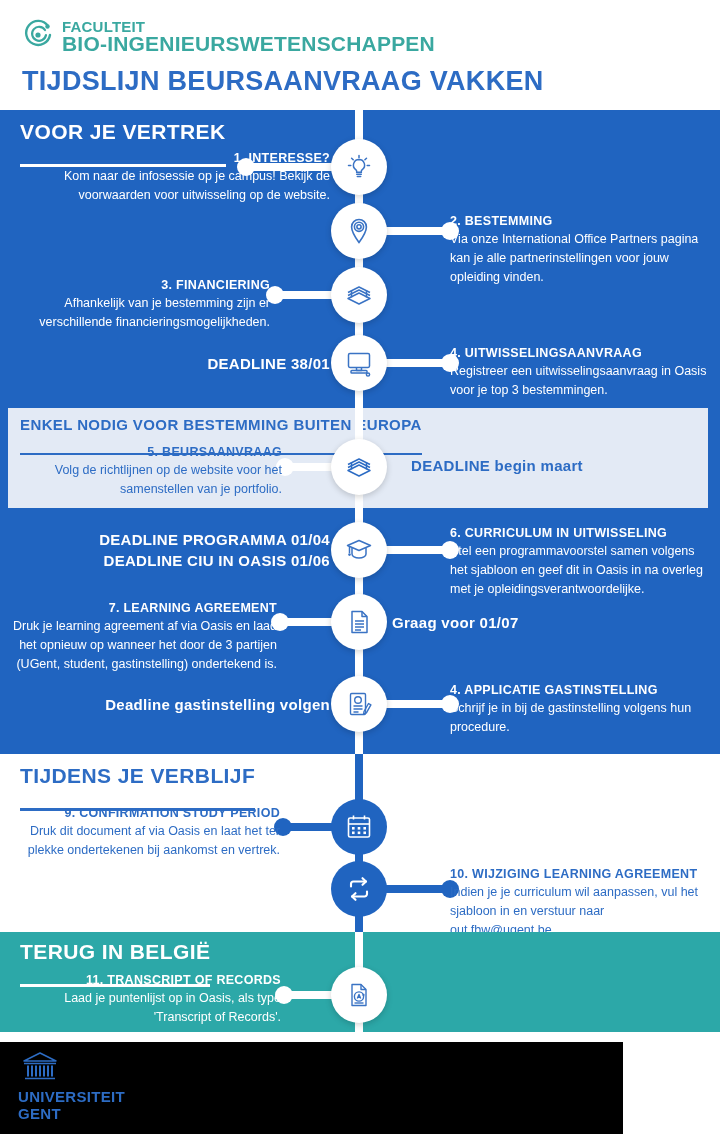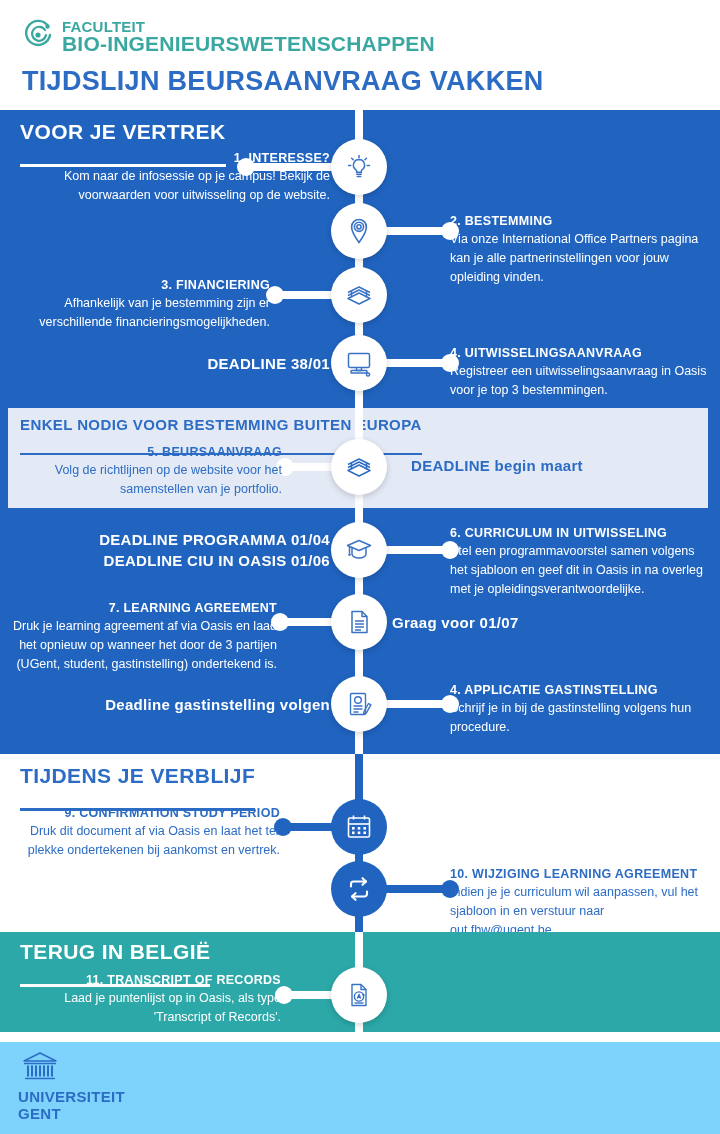--- a/index.html
+++ b/index.html
@@ -77,21 +77,21 @@
   .on-teal-txt .ttl, .on-teal-txt .bdy { color:#ffffff; }
 
   .deadline { position:absolute; font-weight:bold; font-size:15px; letter-spacing:0.3px; line-height:21px; }
   .deadline.white { color:#ffffff; }
   .deadline.blue  { color:#2d6cc4; }
   .deadline.r { text-align:right; }
 
   a.maillink { color:inherit; text-decoration:underline; }
 
   
-  .footer { position:absolute; left:0; top:1042px; width:720px; height:92px; background:#7dd3fc;padding-left:20px; }
+  .footer { position:absolute; left:0; top:1042px; width:623px; height:92px; background:#000000;padding-left:20px; }
   .ug-logo { position:absolute; left:20px; top:8px; width:40px; height:34px; }
   .ug-text { position:absolute; left:18px; top:46px; color:#2d6cc4; font-weight:bold;
              font-size:15px; line-height:17px; letter-spacing:0.3px; }
 </style>
 </head>
 <body>
 
 <div class="header">
   <span class="fac-logo">
     <svg width="34" height="34" viewBox="0 0 34 34">

